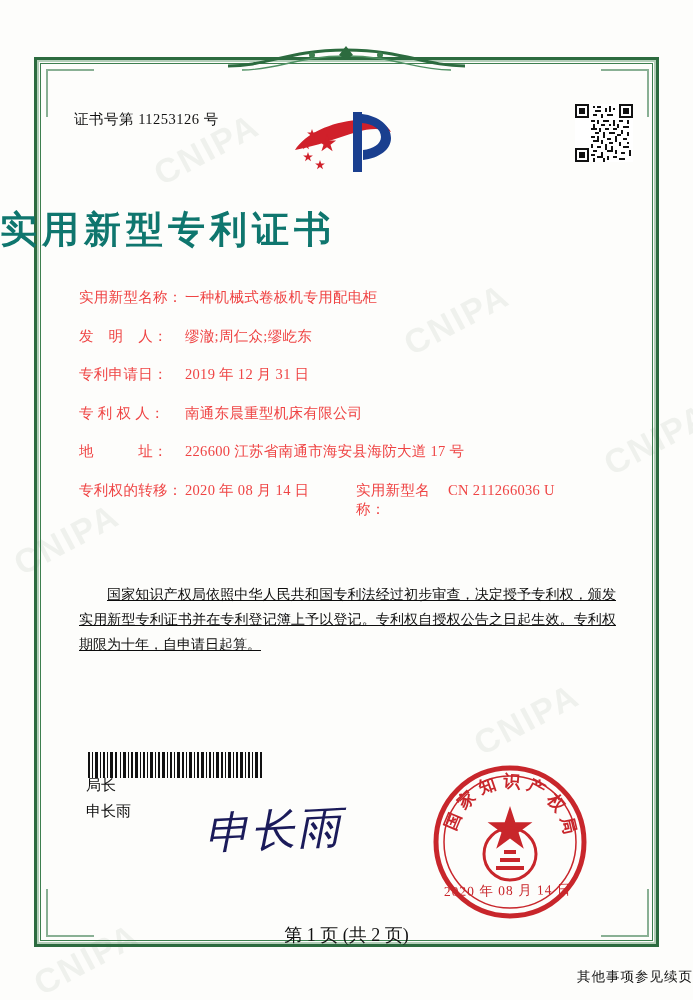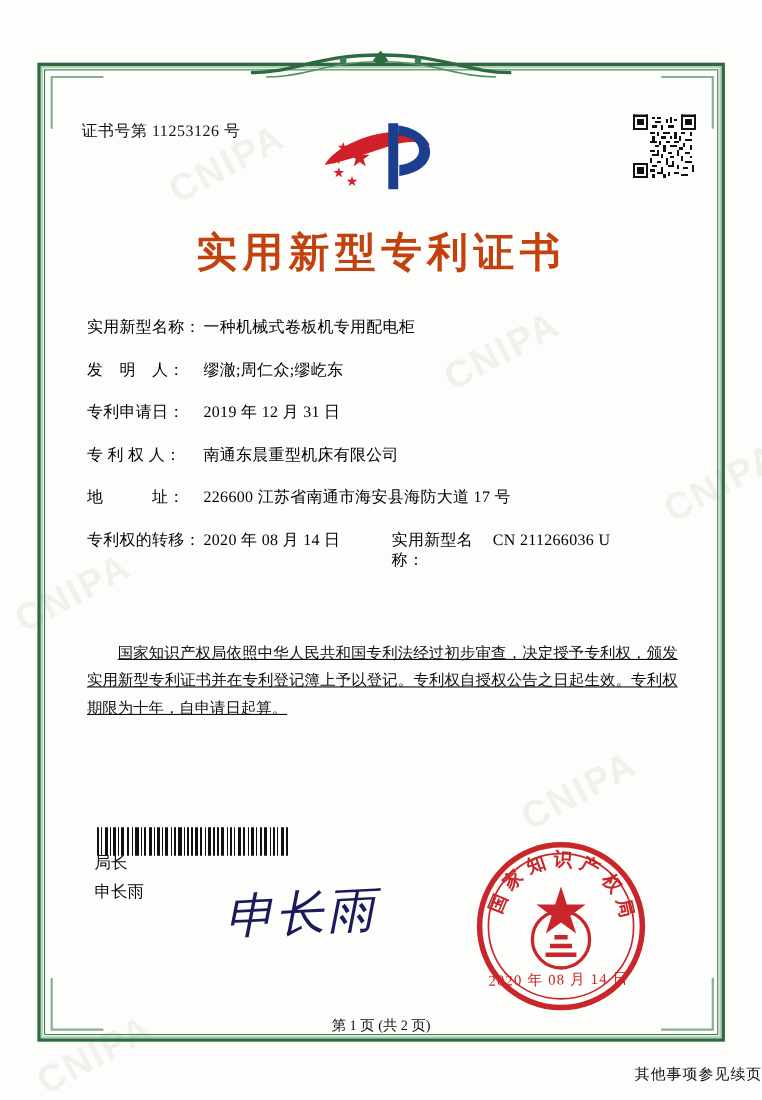--- a/index.html
+++ b/index.html
@@ -111,41 +111,41 @@
     width: 110px;
     height: 76px;
   }
 
   
   .title {
     position: absolute;
     left: 0;
     right: 0;
     top: 205px;
-    text-align: center;
+    text-align: left;
     font-family: "DejaVu Serif", serif;
     font-weight: bold;
     font-size: 37px;
     letter-spacing: 5px;
-    color: #c2410c;
+    color: #0f766e;
   }
 
   
   .fields {
     position: absolute;
     left: 79px;
     top: 288px;
     width: 540px;
   }
   .frow {
     display: flex;
     align-items: baseline;
     margin-bottom: 19.5px;
     font-size: 14.5px;
-    color: #000000;
+    color: #ef4444;
   }
   .flabel {
     width: 106px;
     flex: none;
     letter-spacing: 0.3px;
   }
   .fvalue { letter-spacing: 0.3px; }
   .frow.dual .fvalue { width: 250px; }
   .frow.dual .flabel2 {
     width: 92px;
@@ -220,21 +220,21 @@
     transform: rotate(-1deg);
   }
 
   
   .page-no {
     position: absolute;
     left: 0;
     right: 0;
     top: 923px;
     text-align: center;
-    font-size: 13px;
+    font-size: 18px;
     color: #111;
   }
   .footnote {
     position: absolute;
     left: 0;
     right: 0;
     top: 968px;
     text-align: right;
     font-size: 13.5px;
     color: #111;

